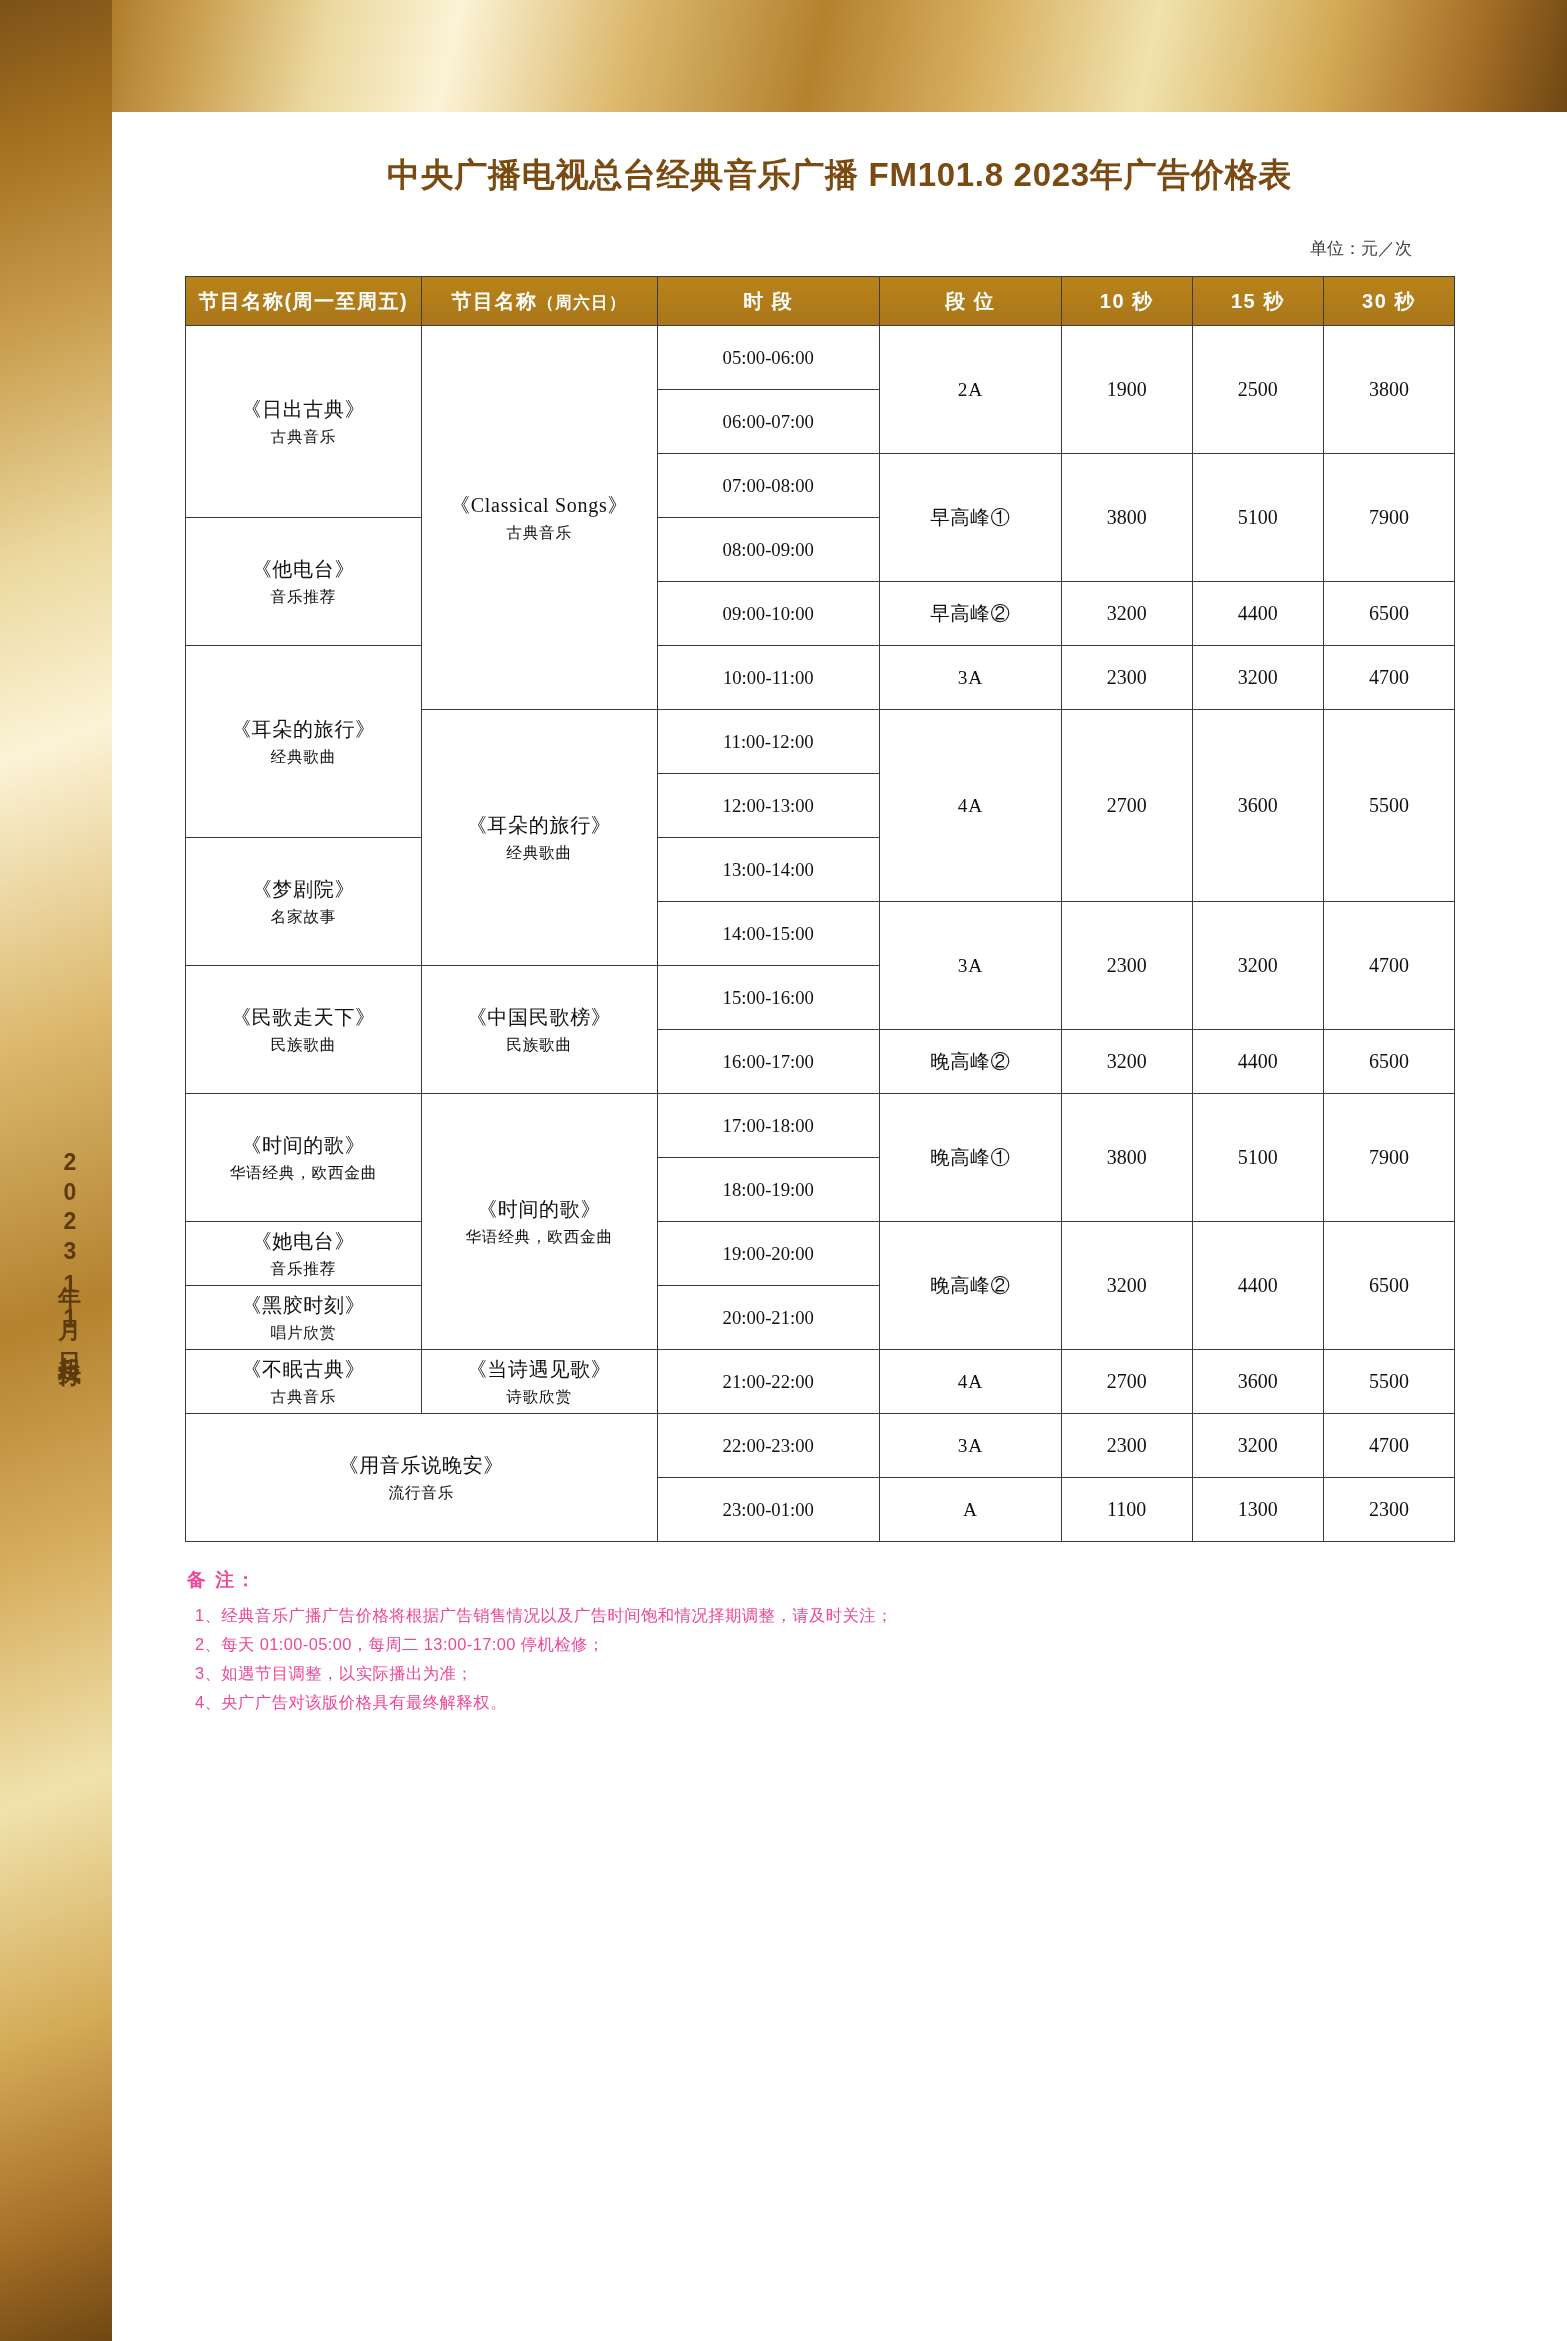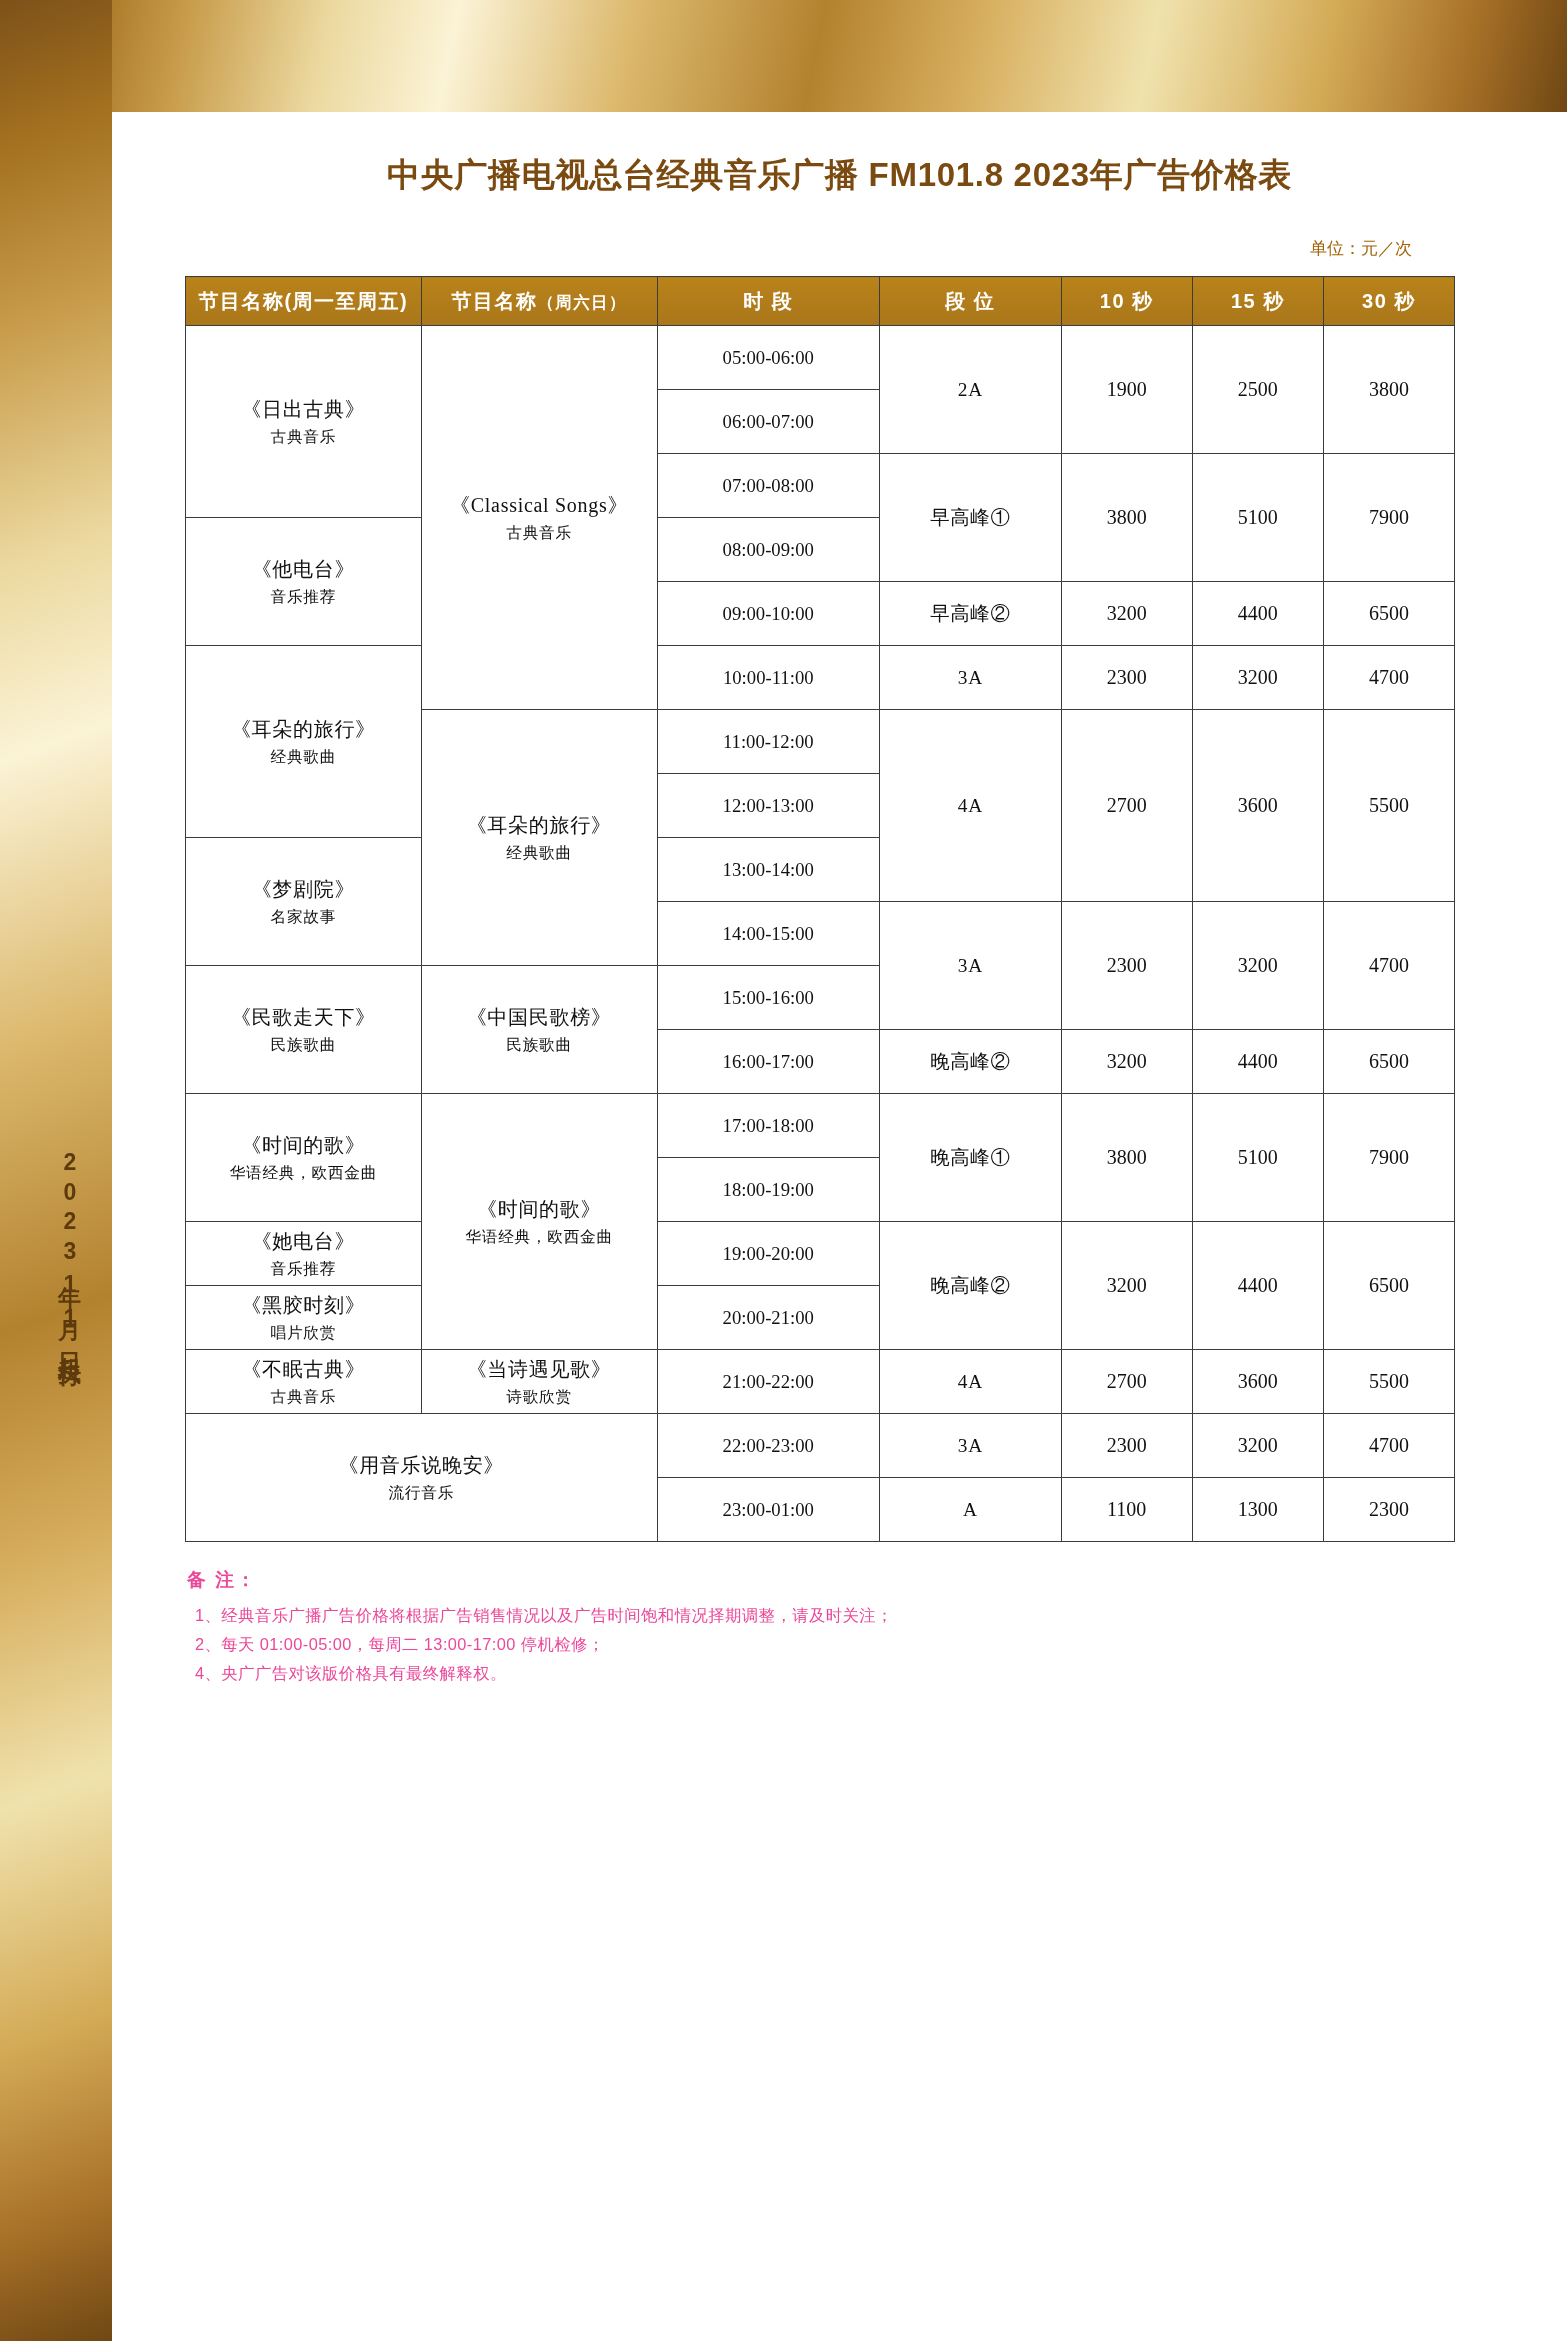--- a/index.html
+++ b/index.html
@@ -85,21 +85,21 @@
     font-weight: bold;
     color: #7a4a10;
     letter-spacing: 0.7px;
   }
   .unit-line {
     margin-top: 39px;
     padding-right: 155px;
     text-align: right;
     font-family: "Liberation Sans", sans-serif;
     font-size: 17px;
-    color: #a16207;
+    color: #404040;
   }
 
   table.price {
     border-collapse: collapse;
     margin: 16.4px 0 0 73px;
     width: 1270px;
     table-layout: fixed;
     border-radius: 18px;
   }
   table.price th, table.price td {
@@ -393,19 +393,20 @@
         </tr>
 
       </tbody>
     </table>
 
     <div class="notes">
       <div class="notes-title">备 注：</div>
       <ol>
         <li>1、经典音乐广播广告价格将根据广告销售情况以及广告时间饱和情况择期调整，请及时关注；</li>
         <li>2、每天 01:00-05:00，每周二 13:00-17:00 停机检修；</li>
+        <li>3、如遇节目调整，以实际播出为准；</li>
         <li>4、央广广告对该版价格具有最终解释权。</li>
       </ol>
     </div>
 
   </div>
 </div>
 
 
 </body></html>

